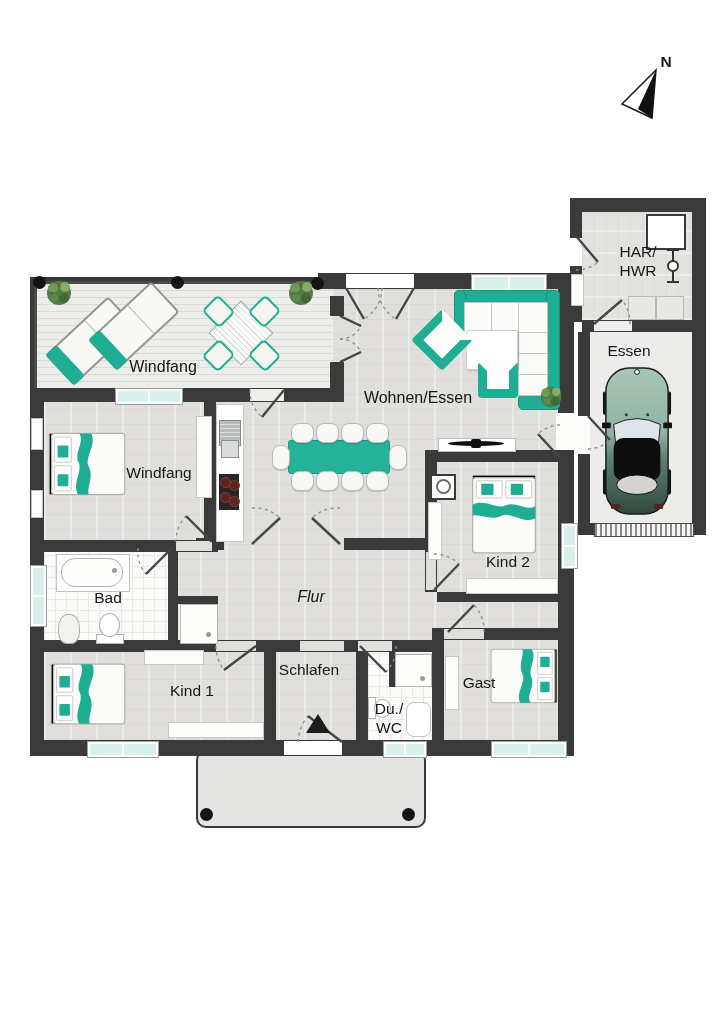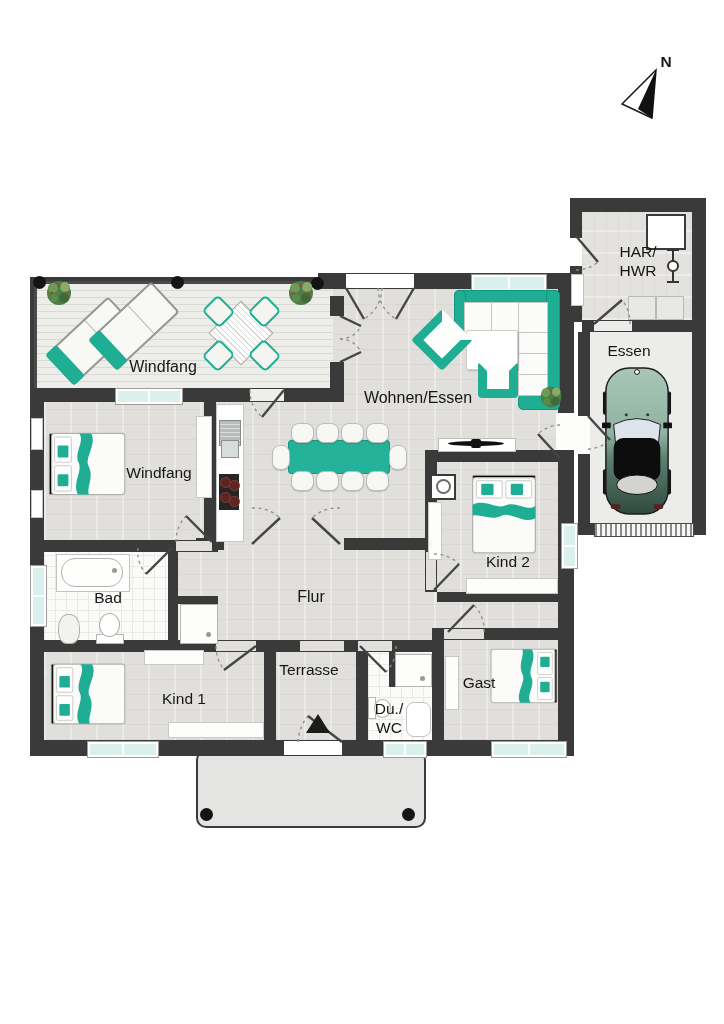--- a/index.html
+++ b/index.html
@@ -363,24 +363,24 @@
   <svg class="overlay" style="left:608px;top:46px;" width="80" height="80" viewBox="0 0 80 80">
     <polygon points="48,24 14,58 44,72" fill="#fff" stroke="#1a1a1a" stroke-width="1.5"></polygon>
     <polygon points="48,24 30,63 44,72" fill="#111"></polygon>
   </svg>
   <div class="label" style="left:666px;top:62px;font-weight:bold;">N</div>
 
   <div class="label" style="left:163px;top:367px;font-size:16px;">Windfang</div>
   <div class="label" style="left:418px;top:398px;font-size:16px;">Wohnen/Essen</div>
   <div class="label" style="left:159px;top:473px;">Windfang</div>
   <div class="label" style="left:108px;top:598px;">Bad</div>
-  <div class="label" style="left:311px;top:597px;font-size:16px;">Flur</div>
+  <div class="label" style="left:311px;top:597px;font-size:16px;font-style:italic;">Flur</div>
   <div class="label" style="left:508px;top:562px;">Kind 2</div>
-  <div class="label" style="left:184px;top:691px;margin-top:8px;">Kind 1</div>
-  <div class="label" style="left:309px;top:670px;">Terrasse</div>
+  <div class="label" style="left:192px;top:691px;">Kind 1</div>
+  <div class="label" style="left:309px;top:670px;">Schlafen</div>
   <div class="label" style="left:479px;top:683px;">Gast</div>
   <div class="label" style="left:629px;top:351px;">Essen</div>
   <div class="label" style="left:389px;top:719px;">
     <div>Du./</div>
     <div>WC</div>
   </div>
   <div class="label" style="left:638px;top:262px;">
     <div>HAR/</div>
     <div>HWR</div>
   </div>

